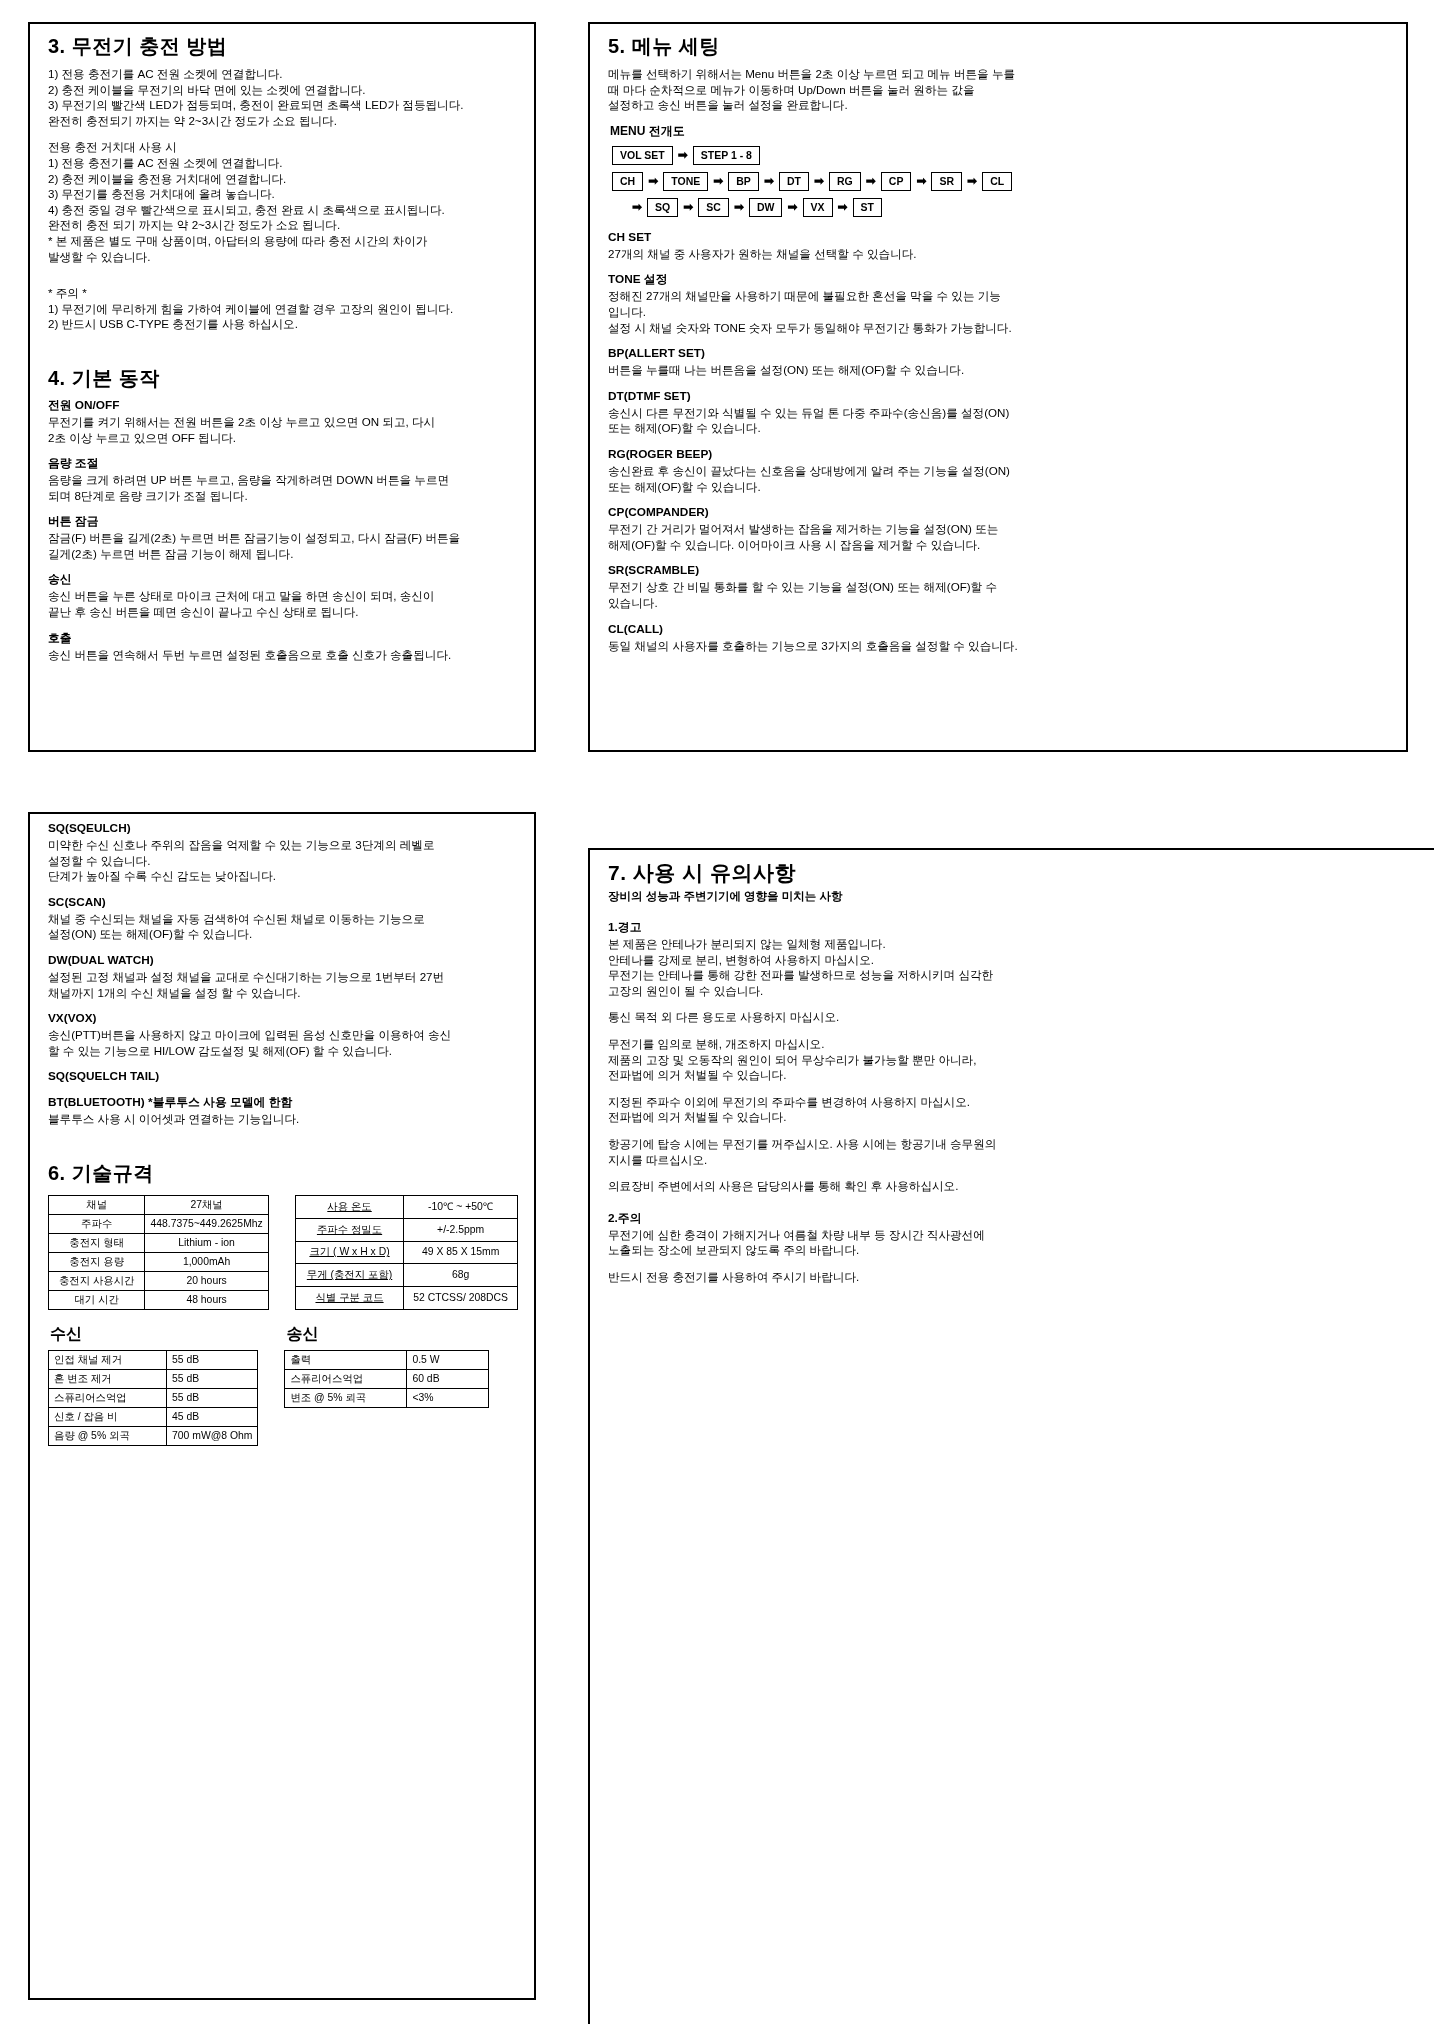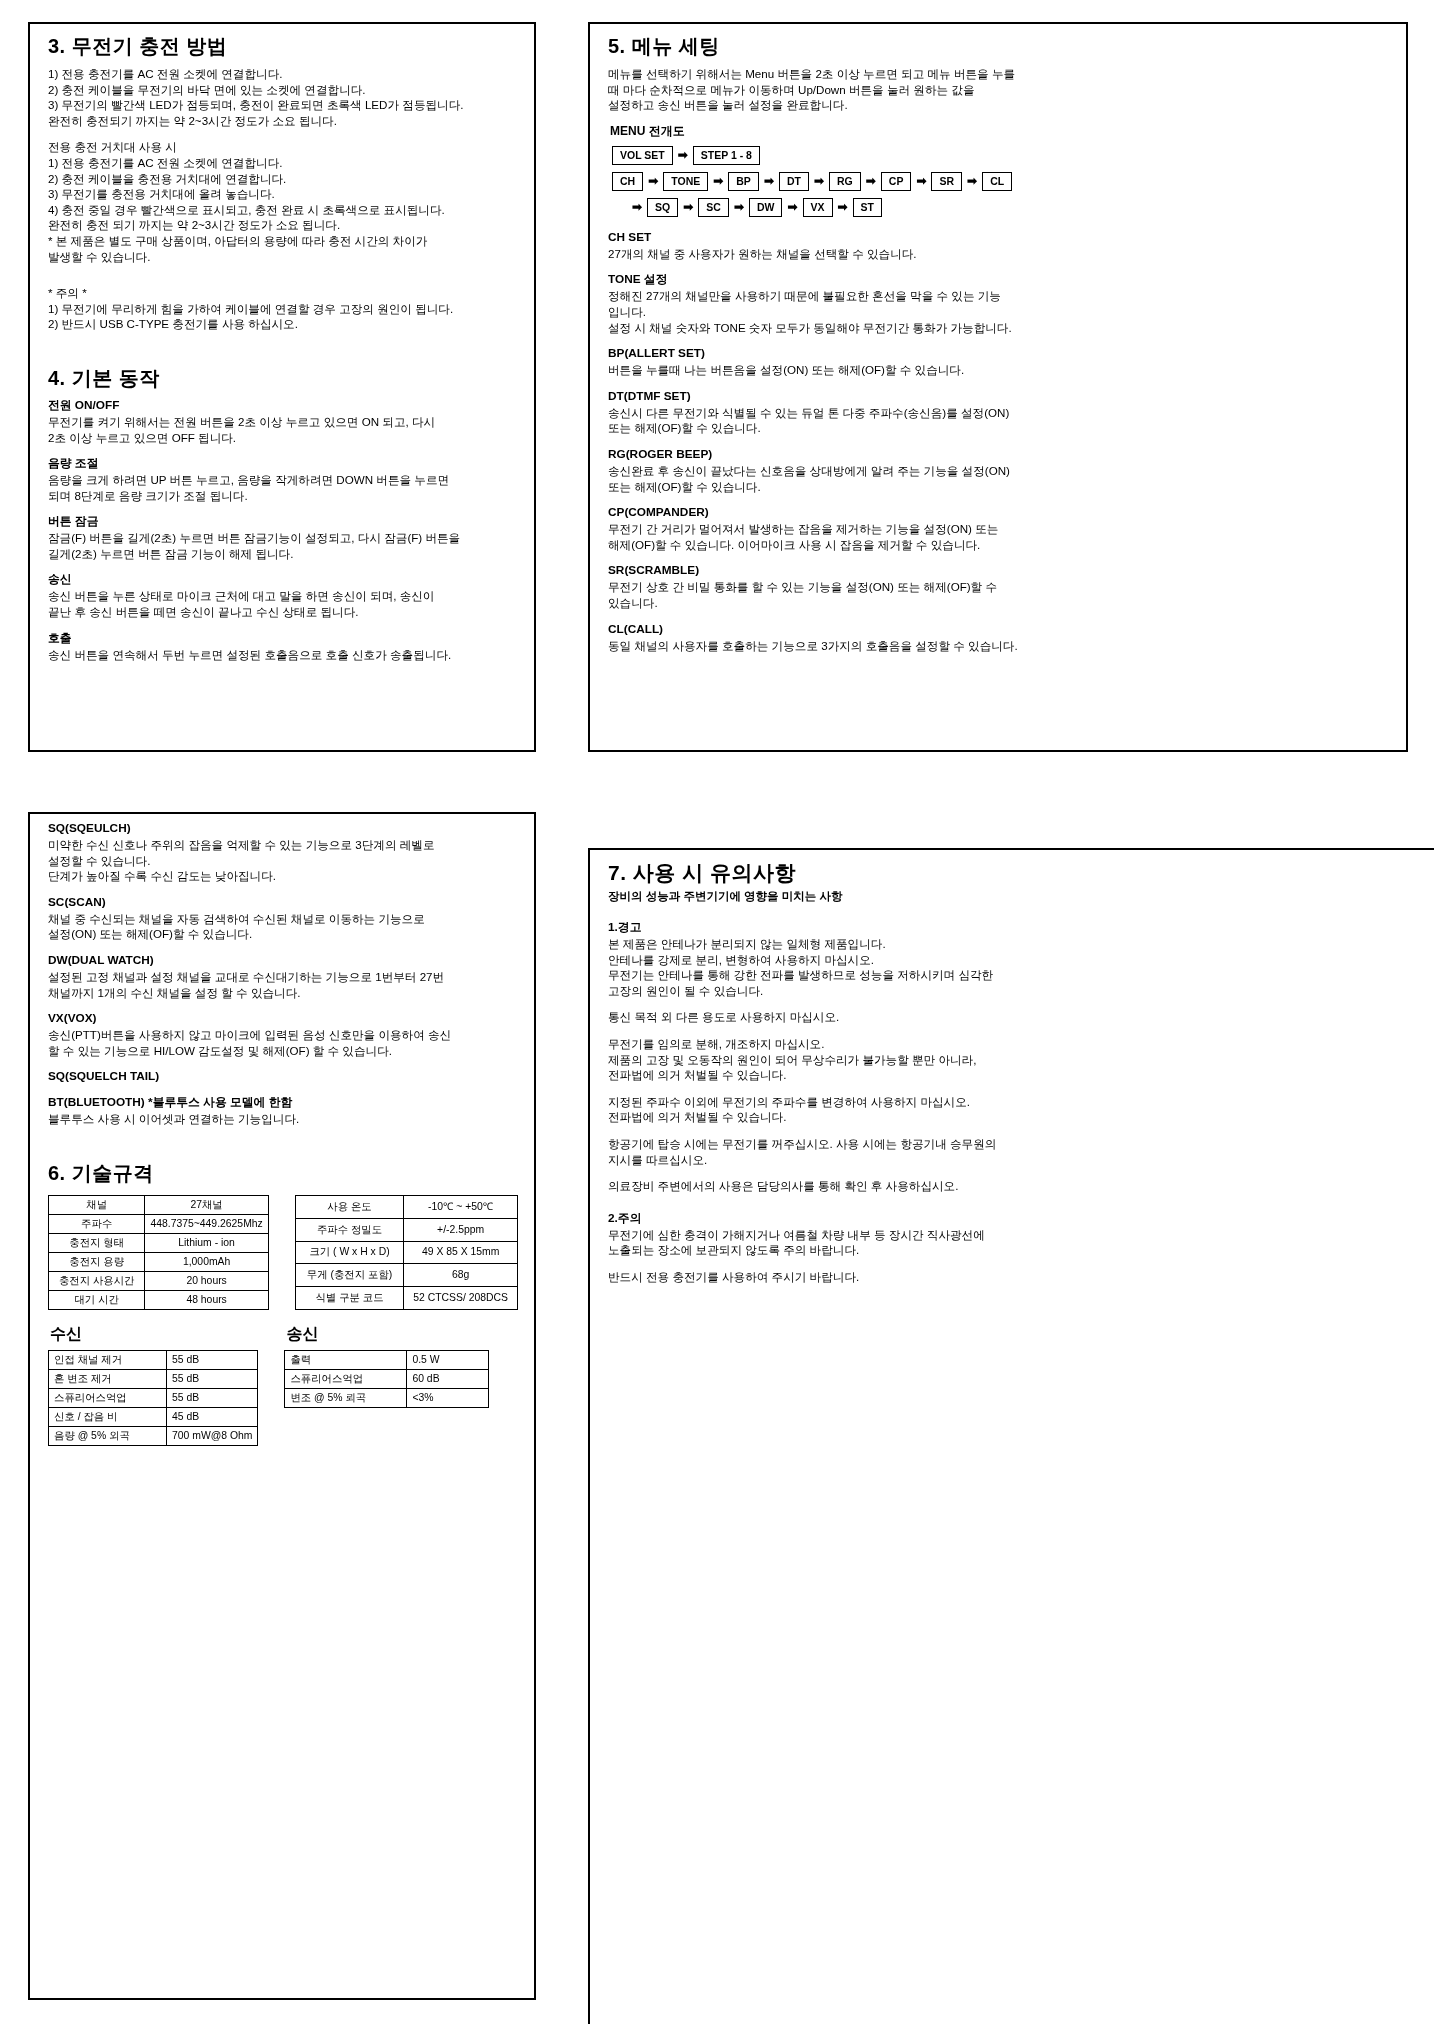--- a/index.html
+++ b/index.html
@@ -92,21 +92,21 @@
   }
   table.spec td {
     border: 1.3px solid #000;
     padding: 3px 5px;
     line-height: 12px;
     white-space: nowrap;
     text-align: center;
   }
   table.spec td.k { width: 112px; }
   table.spec td.v { width: 108px; }
-  table.spec.w2 td.k { width: 118px; }
+  table.spec.w2 td.k { width: 118px; text-decoration: underline; }
   table.spec.w2 td.v { width: 120px; }
   .tbl-label {
     font-size: 16px;
     font-weight: bold;
     margin: 14px 0 5px 2px;
   }
   .sub-tables { display: flex; gap: 26px; }
   .sub-col { }
   table.small { border-collapse: collapse; font-size: 10.4px; }
   table.small td {

